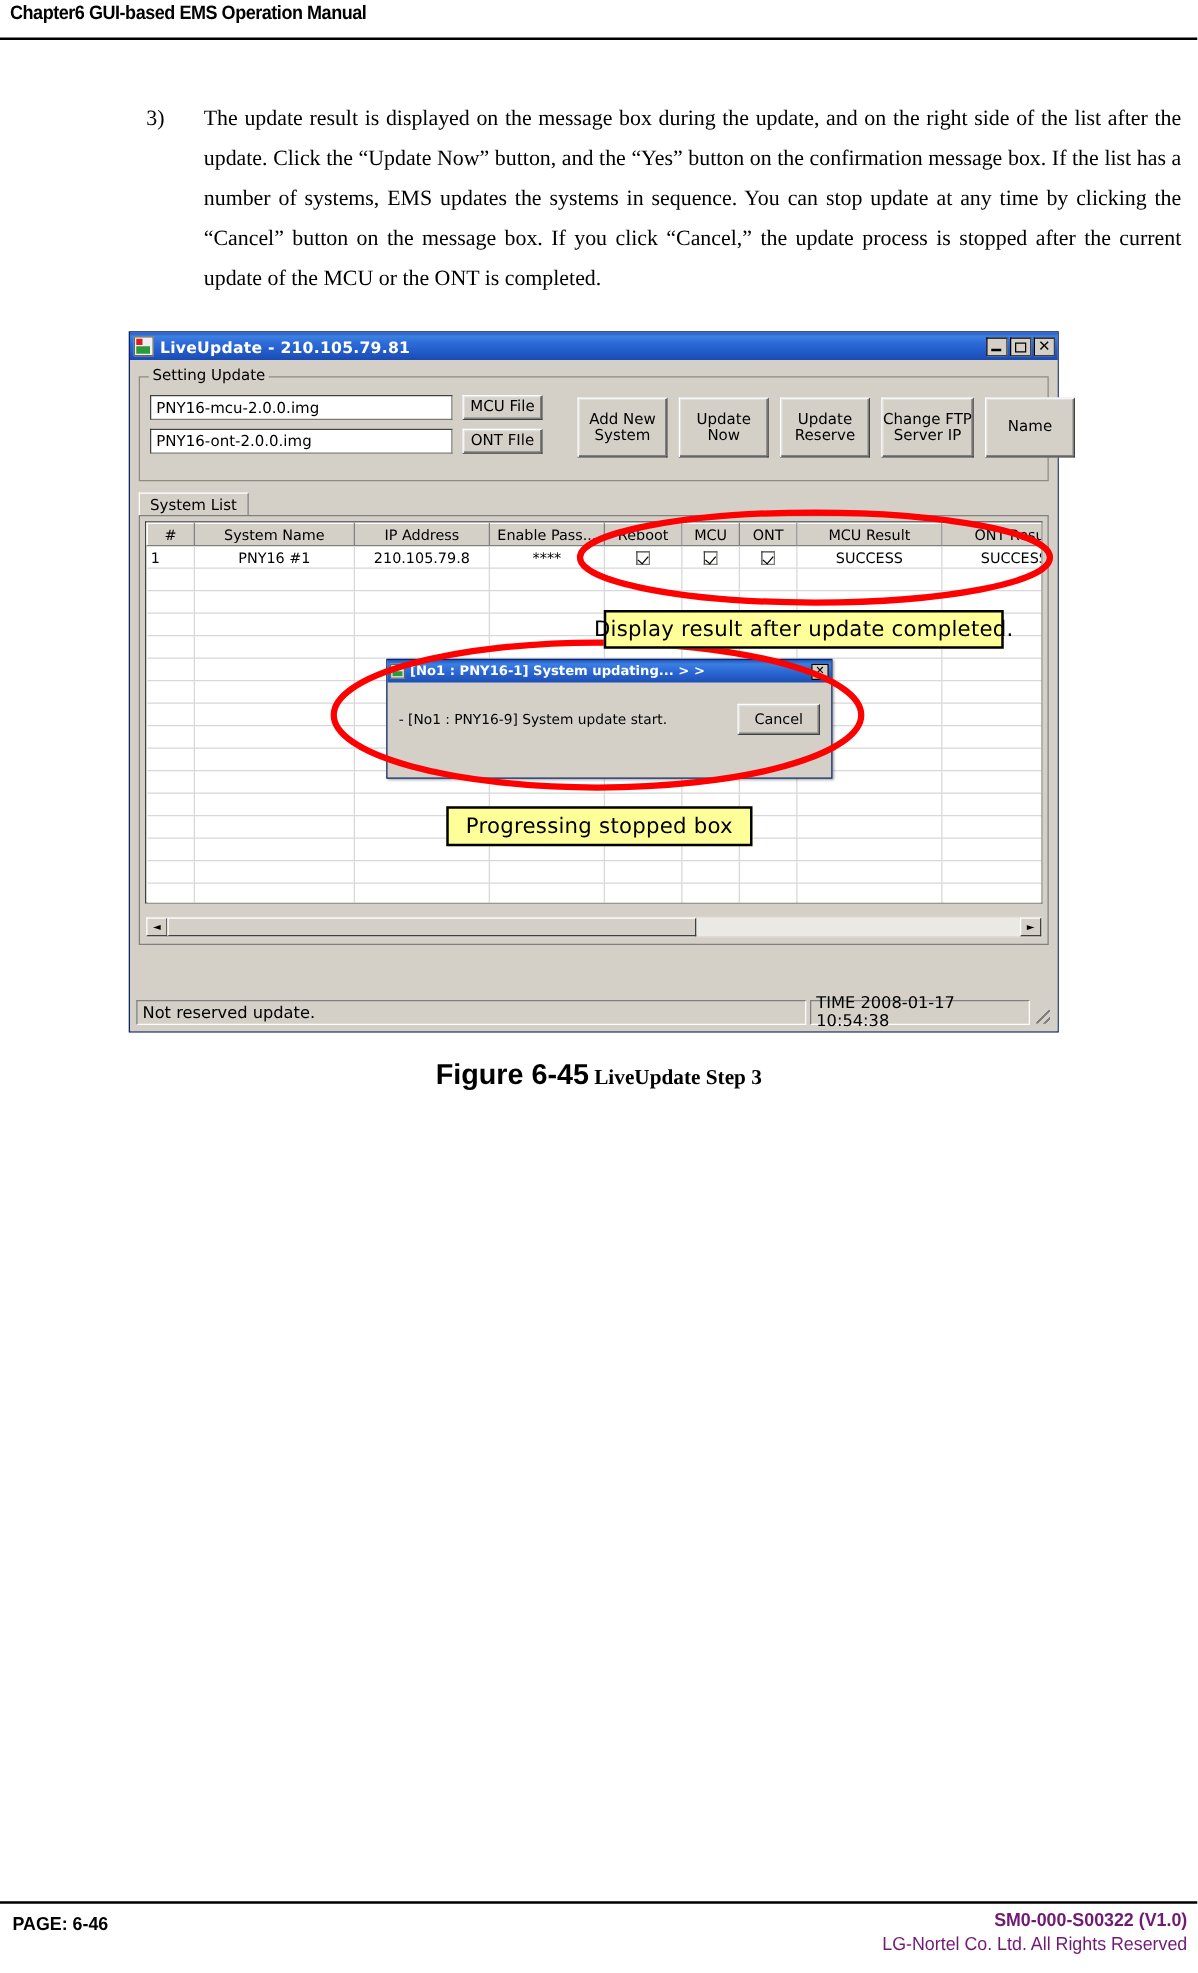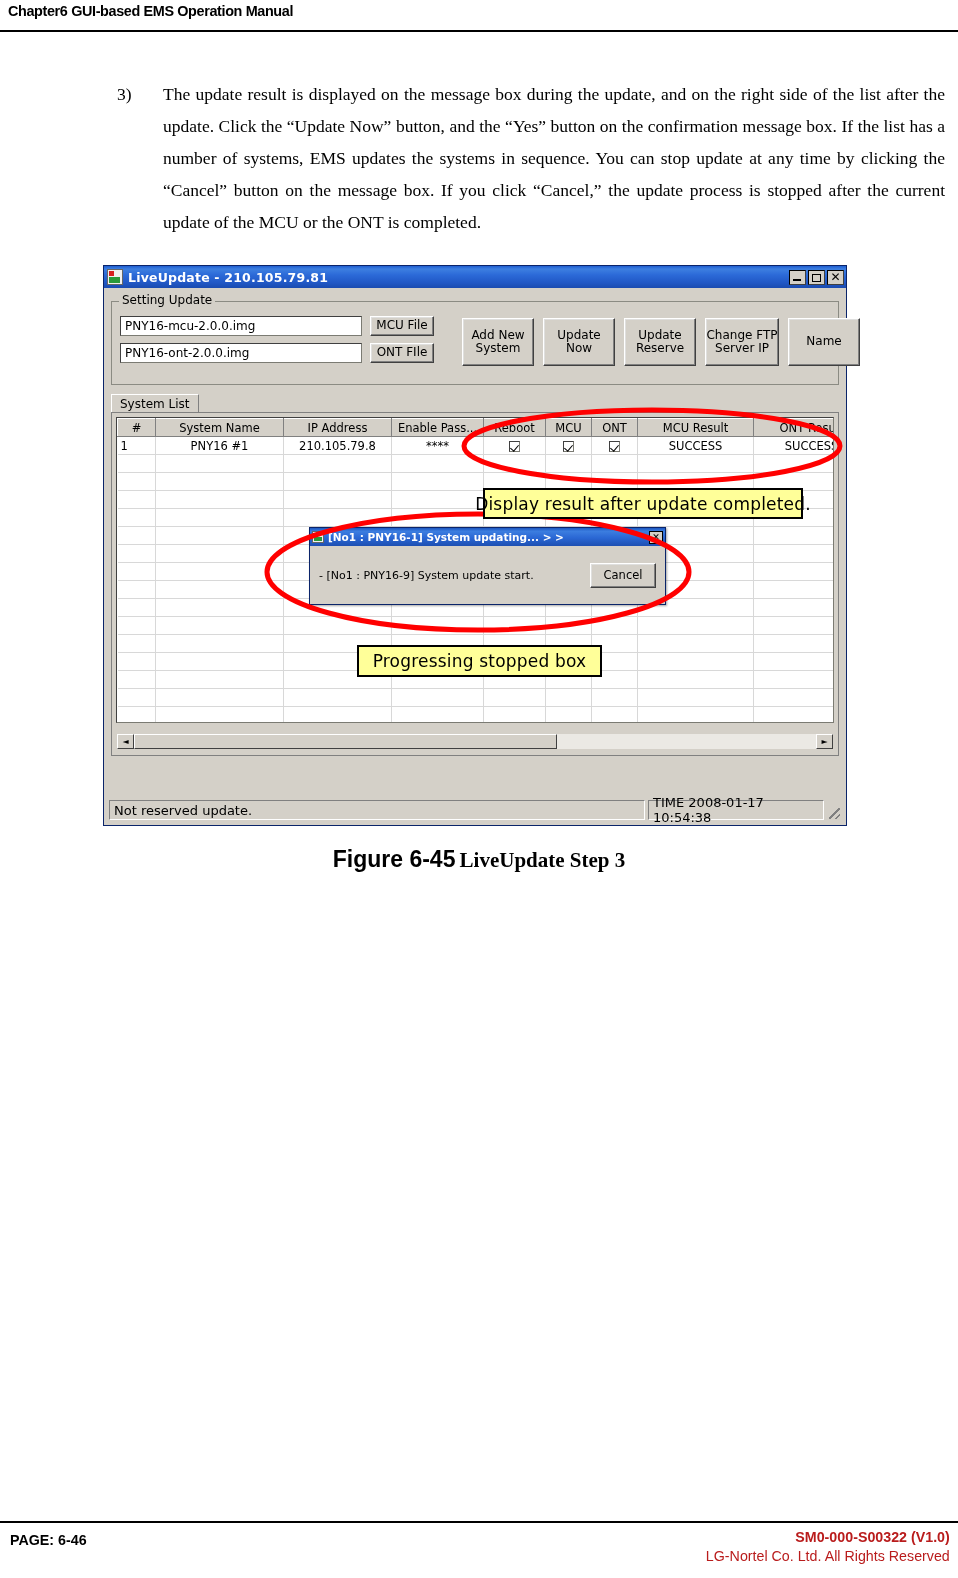--- a/index.html
+++ b/index.html
@@ -401,21 +401,21 @@
       linear-gradient(135deg, transparent 44%, #808080 44%, #808080 56%, transparent 56%),
       linear-gradient(135deg, transparent 74%, #808080 74%, #808080 86%, transparent 86%);
   }
 
   
   .modal {
     position: absolute;
     left: 205px;
     top: 261px;
     width: 357px;
-    height: 78px;
+    height: 96px;
     background: #d4d0c8;
     border: 1px solid #0a246a;
     box-sizing: border-box;
     z-index: 12;
     box-shadow: 1px 1px 2px rgba(0,0,0,0.35);
   }
   .modal-title {
     height: 18px;
     background: linear-gradient(to bottom, #1c56c0 0%, #3c7ee0 18%, #2a67d4 55%, #1d4fb2 100%);
     display: flex;
@@ -534,21 +534,21 @@
     color: #000;
   }
   .fig-caption .lead {
     font-family: "Liberation Sans", sans-serif;
     font-weight: bold;
     font-size: 23px;
   }
   .fig-caption .rest {
     font-family: "Liberation Serif", serif;
     font-weight: bold;
-    font-size: 21px;
+    font-size: 17px;
   }
 
   
   .footer-rule {
     position: absolute;
     left: 0;
     top: 1521px;
     width: 958px;
     height: 2px;
     background: #000;
@@ -563,21 +563,21 @@
     color: #000;
     transform: scaleX(0.95);
     transform-origin: left top;
   }
   .footer-right {
     position: absolute;
     right: 8px;
     top: 1528px;
     text-align: right;
     font-family: "Liberation Sans", sans-serif;
-    color: #b91c1c;
+    color: #701a75;
   }
   .footer-right .doc-id {
     font-weight: bold;
     font-size: 15px;
     display: block;
     transform: scaleX(0.95);
     transform-origin: right top;
   }
   .footer-right .rights {
     font-weight: normal;

